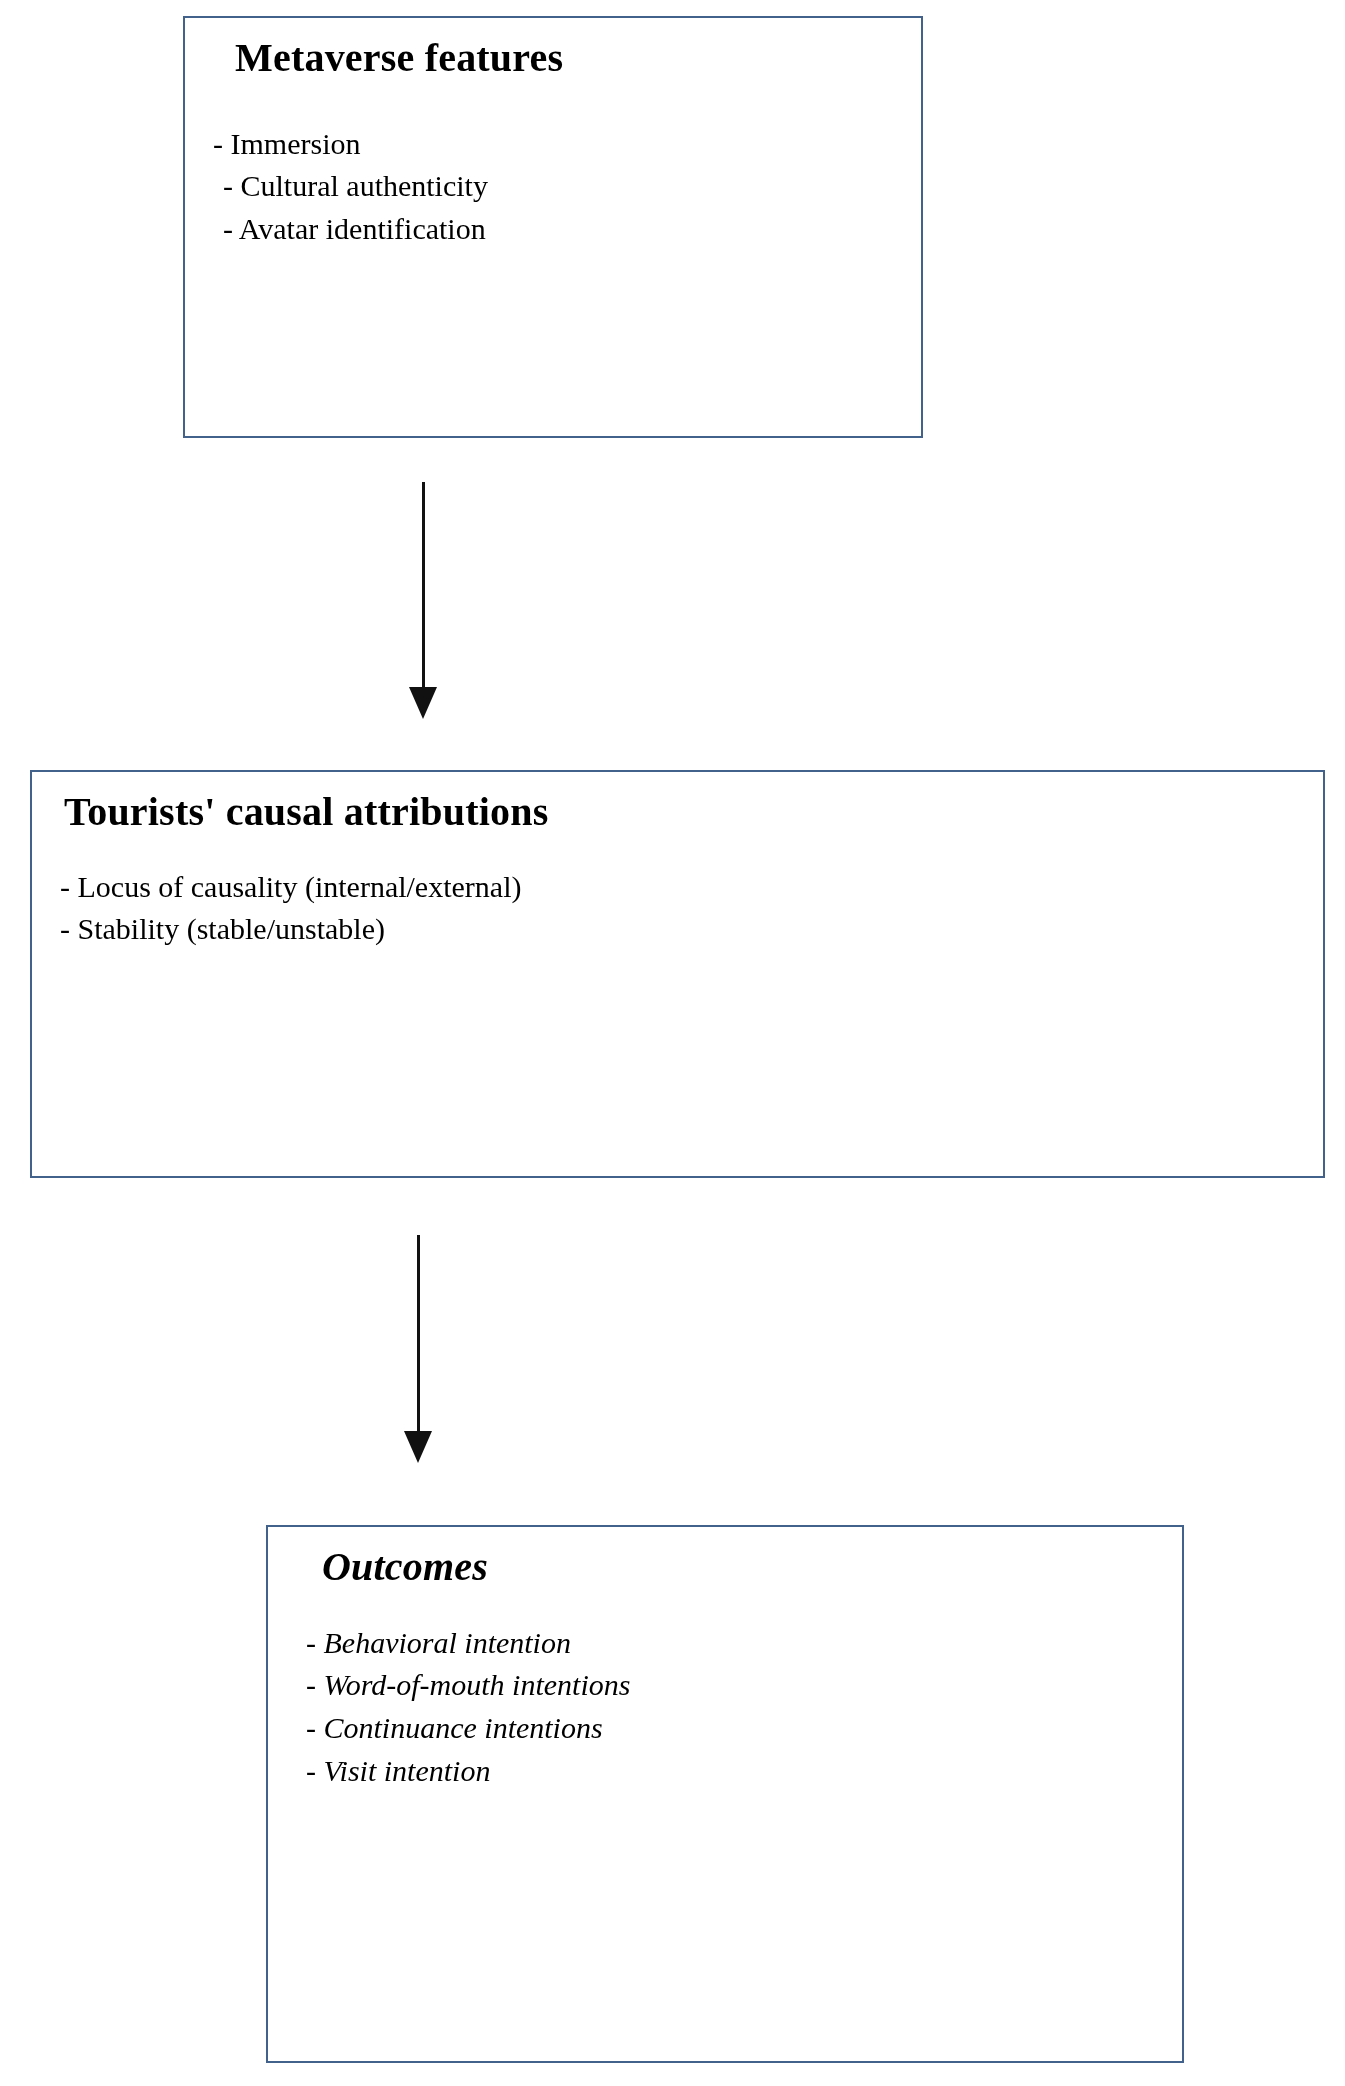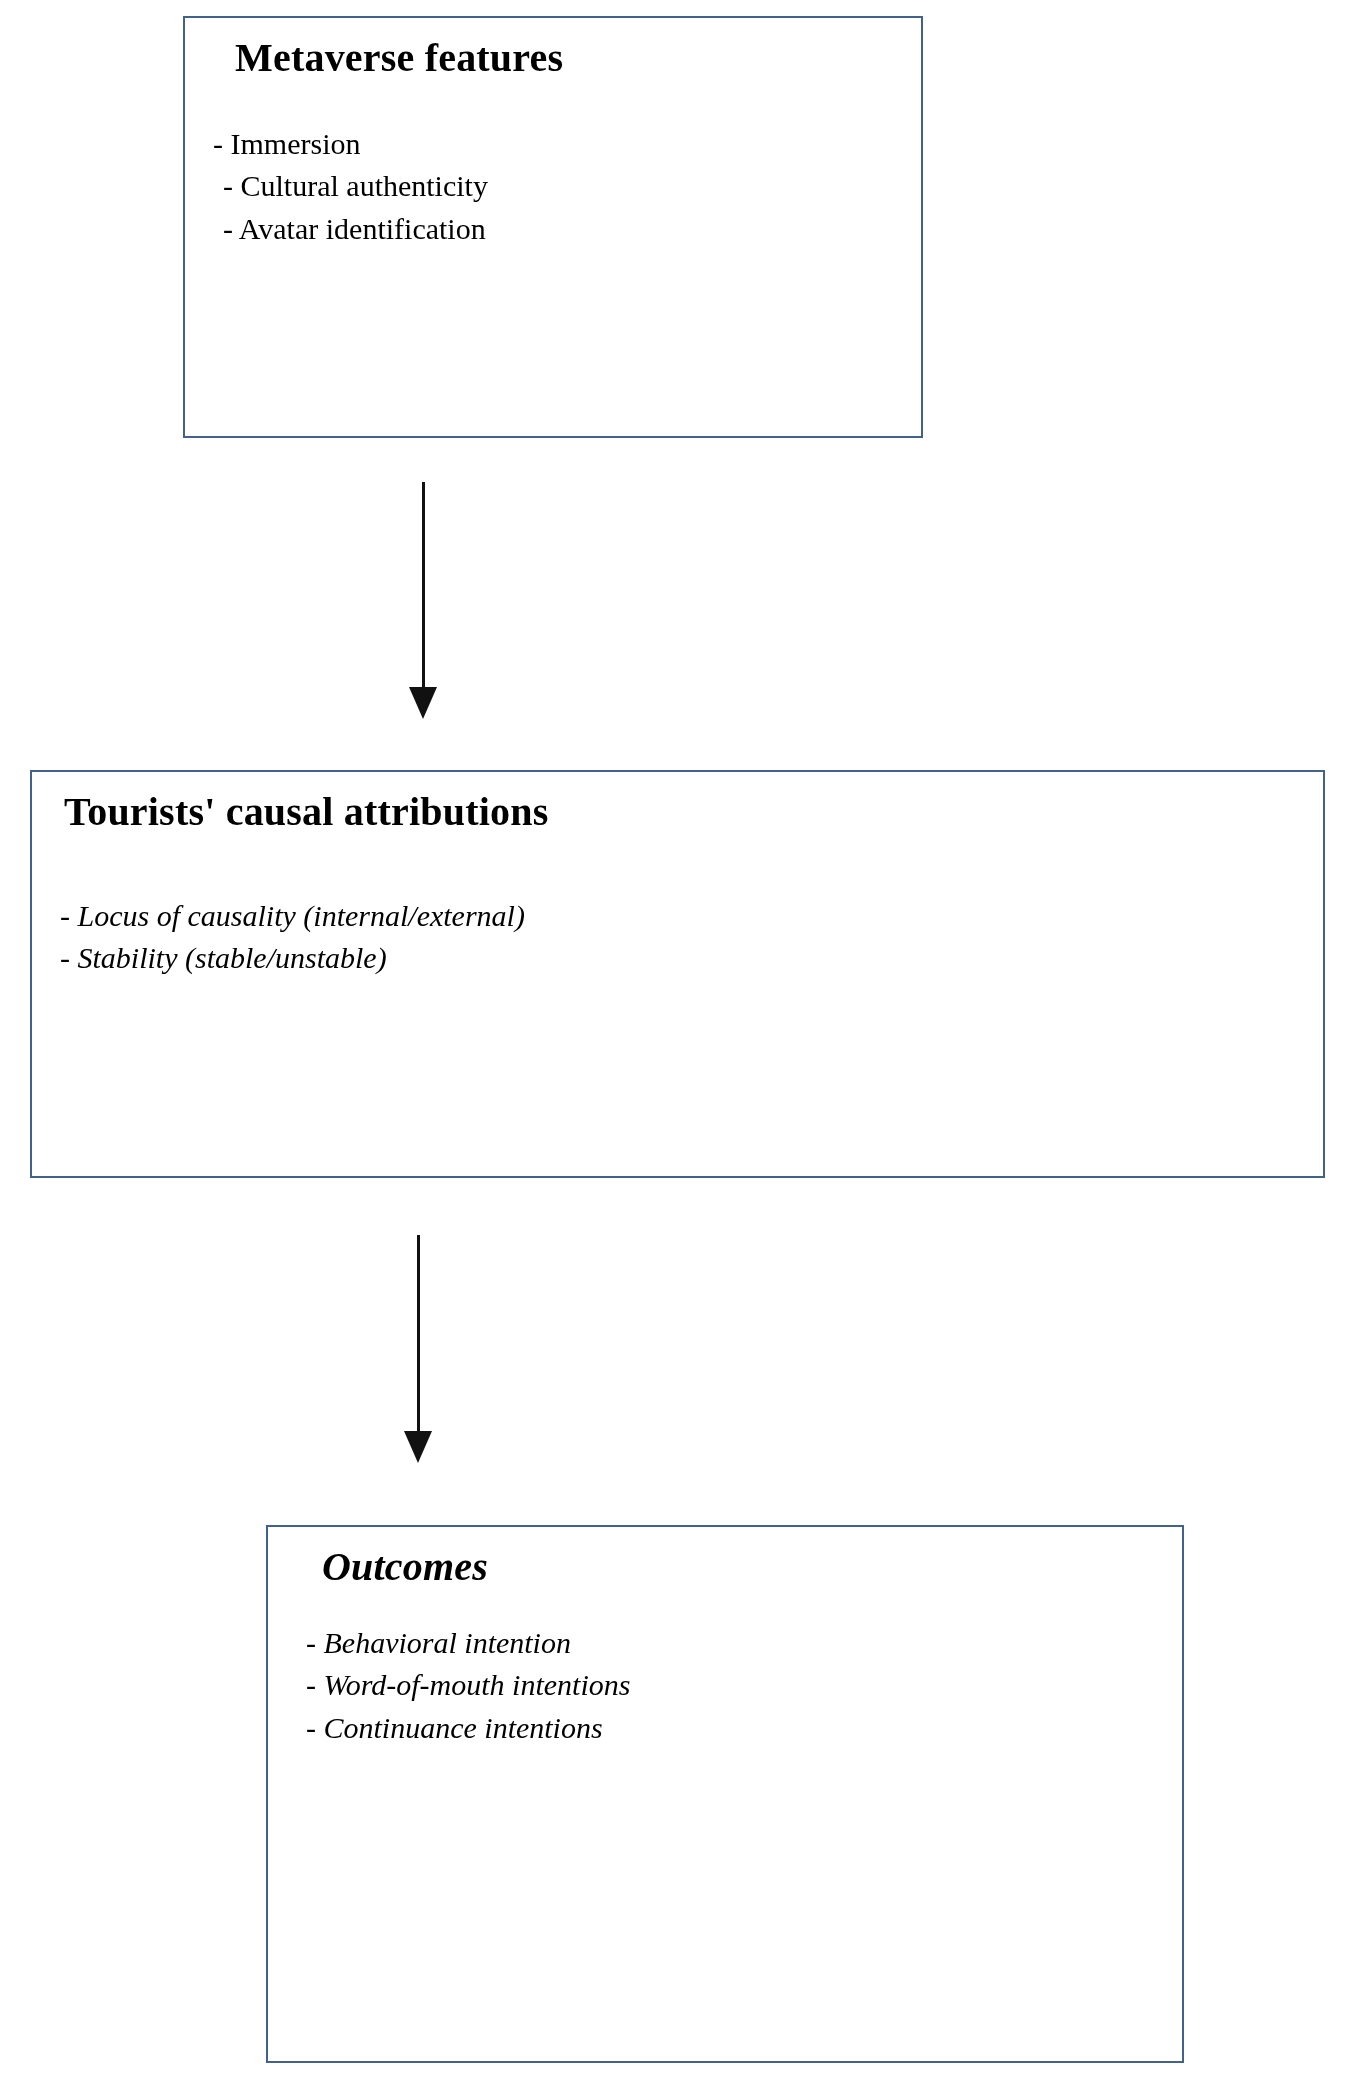--- a/index.html
+++ b/index.html
@@ -66,21 +66,21 @@
     font-size: 30px;
     line-height: 1.42;
     white-space: nowrap;
     font-weight: normal;
   }
 
   #box-features .node-list { margin-top: 42px; padding-left: 4px; }
   #box-features .node-list li:first-child { padding-left: 0px; }
   #box-features .node-list li { padding-left: 10px; }
 
-  #box-attrib .node-list { margin-top: 60px; padding-left: 4px; font-style: italic; }
+  #box-attrib .node-list { margin-top: 31px; padding-left: 4px; }
 
   #box-outcomes .node-list { margin-top: 32px; padding-left: 14px; }
 
   
   .arrow {
     position: absolute;
   }
   .arrow-stem {
     position: absolute;
     width: 3px;
@@ -155,17 +155,18 @@
     <div class="arrow-label" id="label-p4p5">P4–P5</div>
   </div>
 
   <div class="node-box" id="box-outcomes">
     <div class="box-inner">
       <div class="node-title">Outcomes</div>
       <ul class="node-list">
         <li>- Behavioral intention</li>
         <li>- Word-of-mouth intentions</li>
         <li>- Continuance intentions</li>
+        <li>- Visit intention</li>
       </ul>
     </div>
   </div>
 
 </div>
 
 </body></html>

